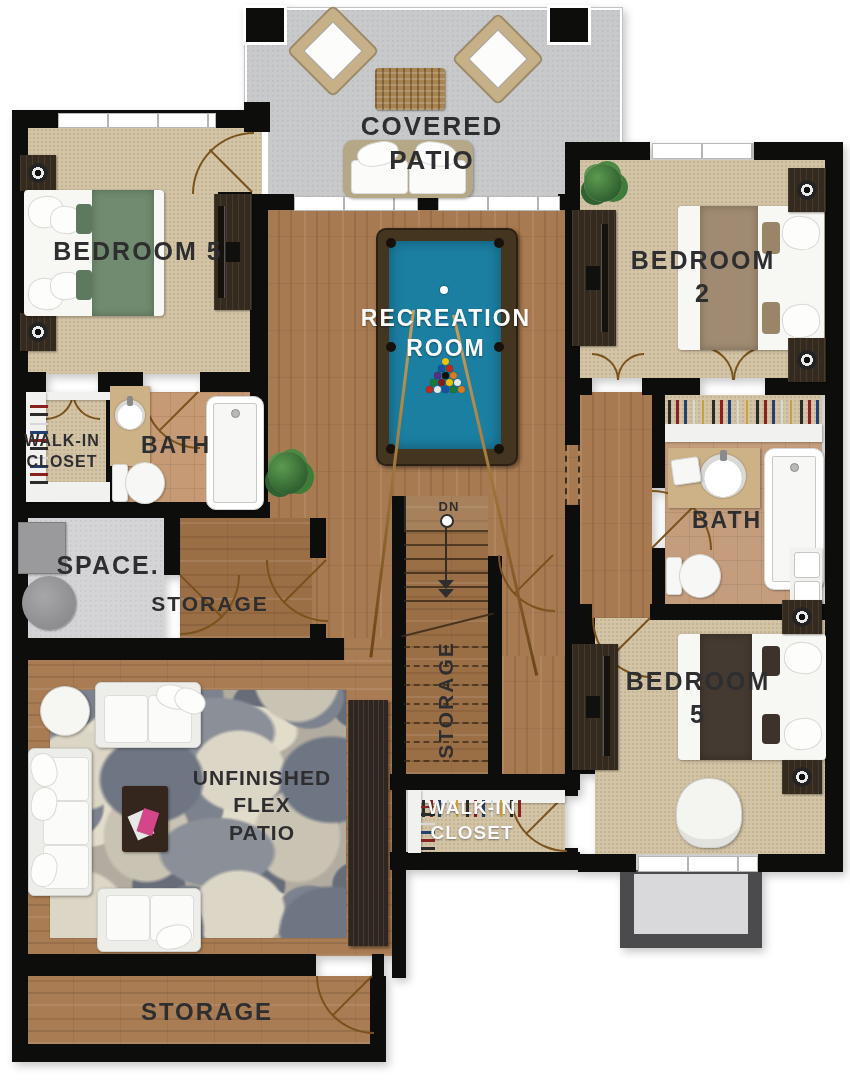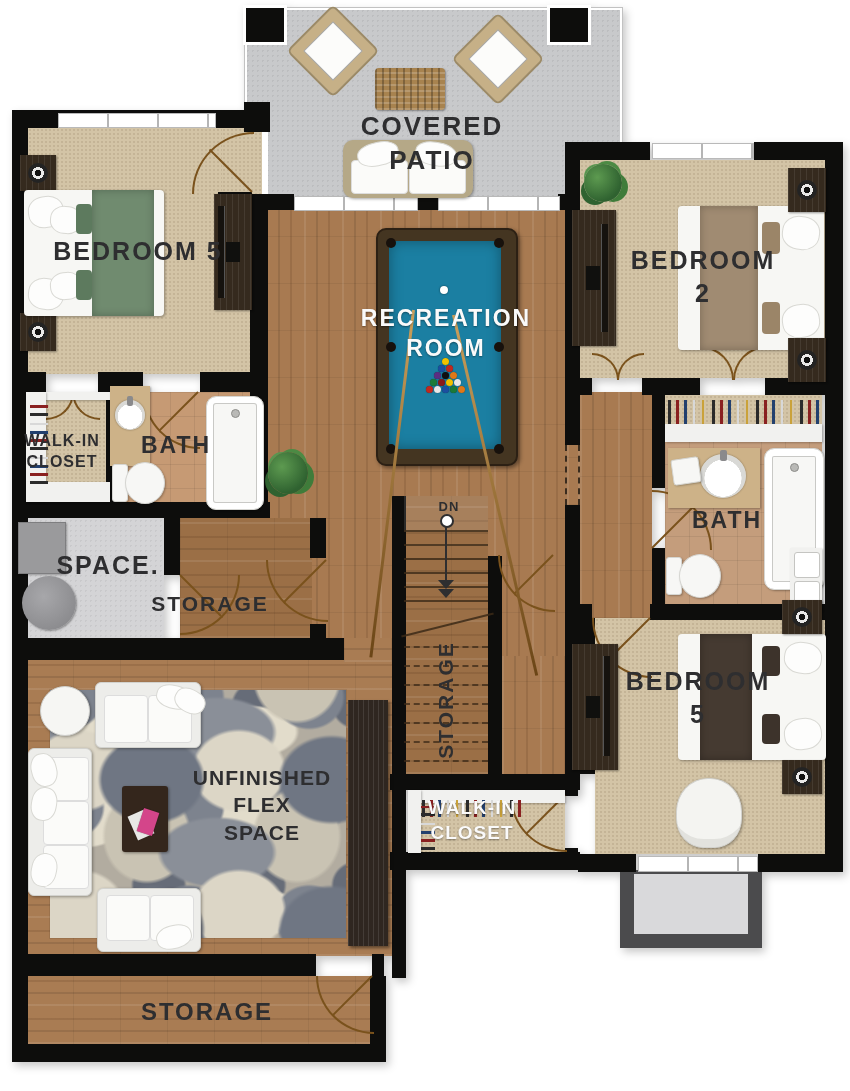--- a/index.html
+++ b/index.html
@@ -373,15 +373,15 @@
  <div class="lbl" style="left:108px;top:565px;font-size:25px;">SPACE.</div>
  <div class="lbl" style="left:210px;top:604px;font-size:21px;">STORAGE</div>
  <div class="lbl" style="left:727px;top:521px;font-size:23px;">BATH</div>
  <div class="lbl" style="left:698px;top:697px;font-size:25px;">BEDROOM 5</div>
  <div class="lbl" style="left:449px;top:507px;font-size:13px;letter-spacing:1px;">DN</div>
  <div class="lbl vert" style="left:446px;top:700px;font-size:21px;">STORAGE</div>
  <div class="lbl light" style="left:472px;top:821px;font-size:19px;letter-spacing:1px;">WALK-IN
 CLOSET</div>
  <div class="lbl" style="left:262px;top:805px;font-size:21px;letter-spacing:1px;">UNFINISHED
 FLEX
-SPACE</div>
+PATIO</div>
  <div class="lbl" style="left:207px;top:1012px;font-size:24px;">STORAGE</div>
 </div>
 
 </body></html>

